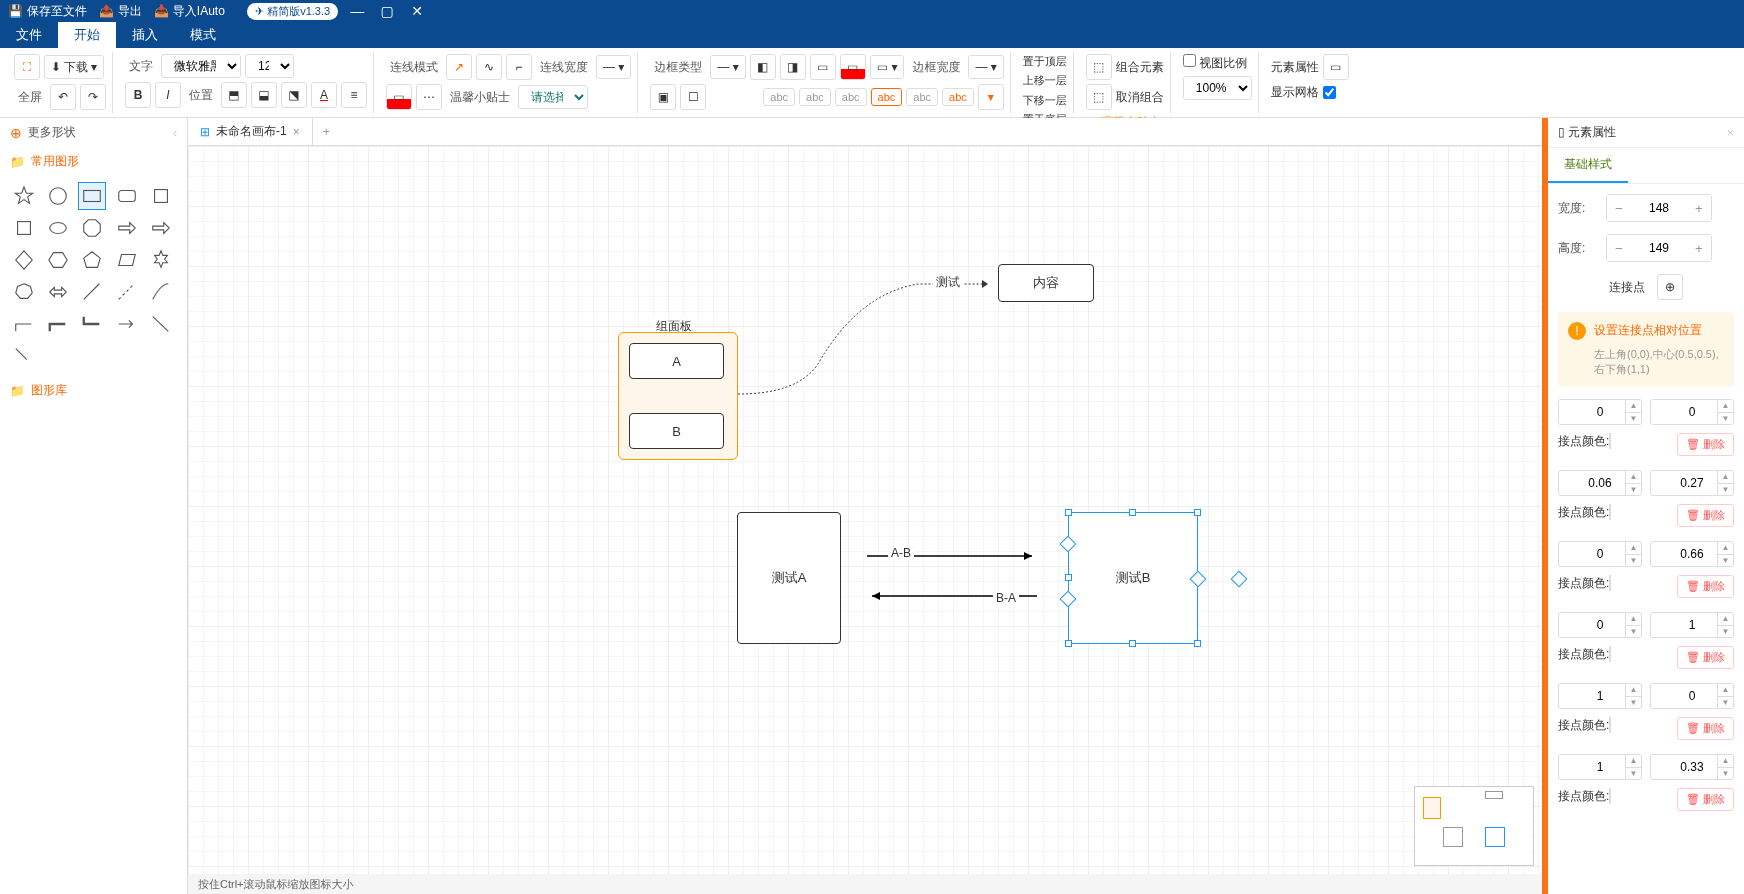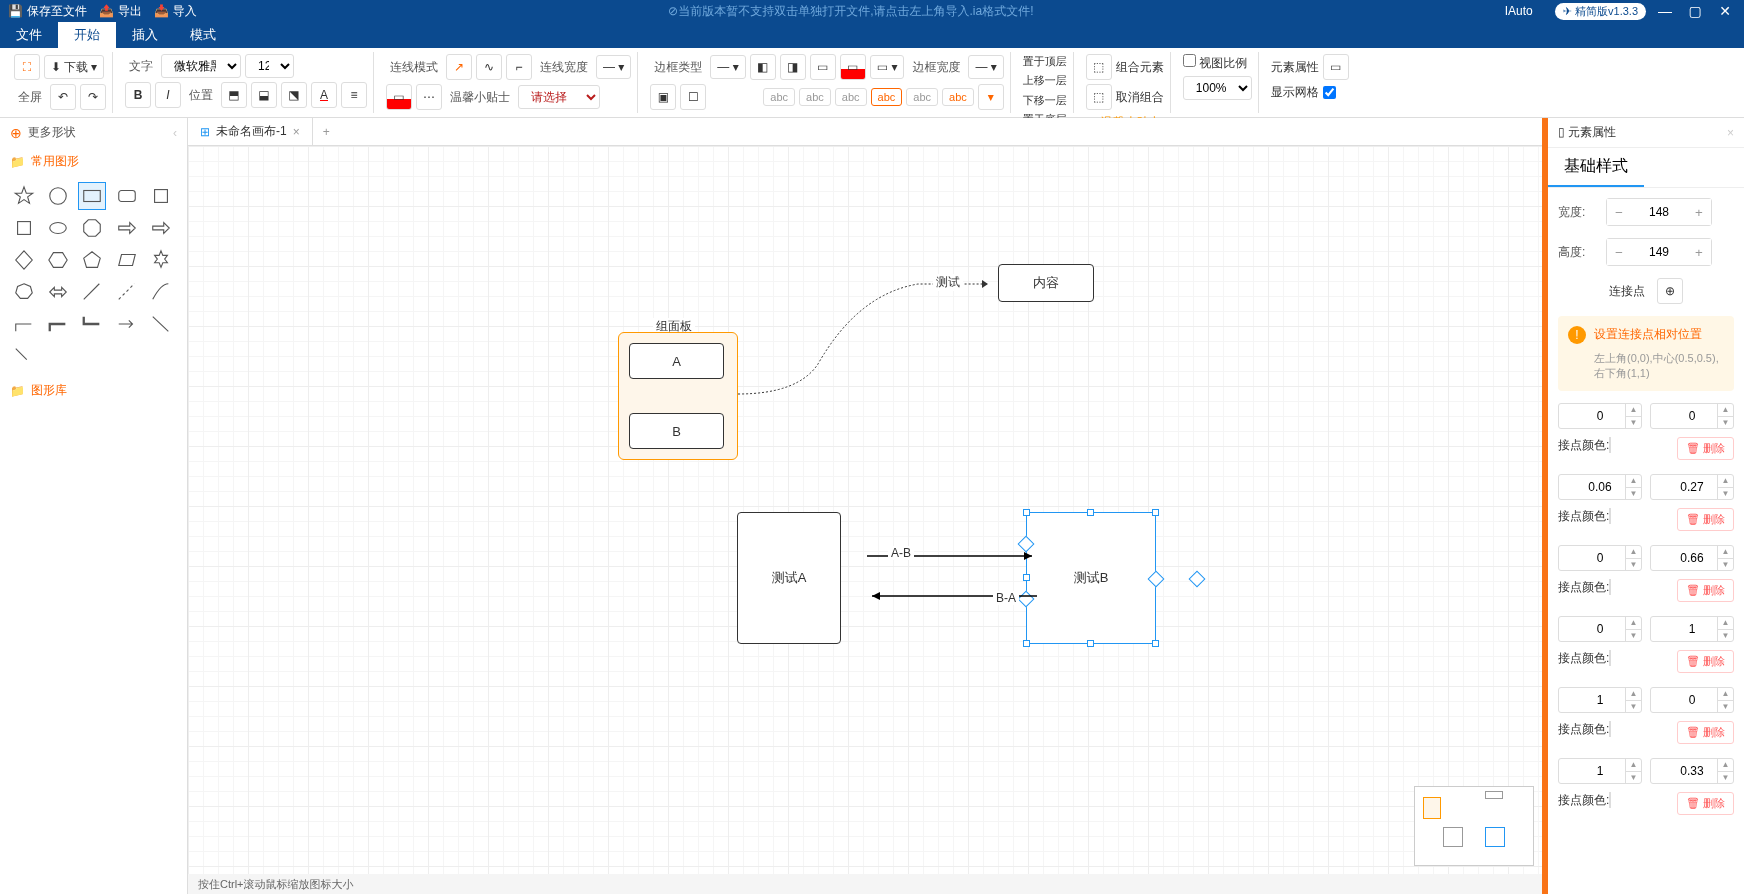--- a/index.html
+++ b/index.html
@@ -44,21 +44,21 @@
 .node.inner{background:#fff;border:1px solid #333;border-radius:4px}
 .node.selected{border:1.5px solid #2196f3}
 .handle{position:absolute;width:7px;height:7px;background:#fff;border:1px solid #2196f3}
 .port{position:absolute;width:12px;height:12px;border:1px solid #2196f3;background:#fff;transform:rotate(45deg)}
 .conn-label{position:absolute;font-size:12px;background:#fff;padding:0 3px}
 .minimap{position:absolute;right:8px;bottom:8px;width:120px;height:80px;border:1px solid #ccc;background:#fff}
 .status-bar{height:20px;padding:0 10px;font-size:11px;color:#666;display:flex;align-items:center}
 .right-panel{width:202px;background:#fff;border-left:6px solid #f97316;display:flex;flex-direction:column}
 .rp-header{padding:6px 10px;font-size:12px;border-bottom:1px solid #eee;display:flex;justify-content:space-between;align-items:center}
 .rp-tabs{display:flex;border-bottom:1px solid #eee}
-.rp-tab{padding:8px 16px;font-size:16px;color:#000000;border-bottom:2px solid #2196f3;cursor:pointer}
+.rp-tab{padding:8px 16px;font-size:12px;color:#4d7c0f;border-bottom:2px solid #2196f3;cursor:pointer}
 .rp-body{flex:1;overflow-y:auto;padding:10px}
 .prop-row{display:flex;align-items:center;gap:8px;margin-bottom:12px}
 .prop-row label{font-size:12px;color:#555;width:40px}
 .num-input{display:flex;border:1px solid #ddd;border-radius:3px;height:28px}
 .num-input button{width:24px;border:none;background:#fff;cursor:pointer;color:#999}
 .num-input input{width:56px;border:none;text-align:center;font-size:12px}
 .hint-box{background:#fff7e6;border-radius:4px;padding:10px;display:flex;gap:8px;margin-bottom:12px}
 .hint-box .hicon{width:18px;height:18px;border-radius:50%;background:#f90;color:#fff;display:flex;align-items:center;justify-content:center;font-size:12px;flex-shrink:0}
 .hint-box .htitle{color:#f60;font-size:12px}
 .hint-box .hdesc{color:#999;font-size:11px;margin-top:8px}
@@ -77,21 +77,20 @@
 </style>
 </head>
 <body>
 
 <div class="titlebar">
   <div class="titlebar-left">
     <span>💾 <span>保存至文件</span></span>
     <span>📤 <span>导出</span></span>
     <span>📥 <span>导入</span></span>
   </div>
-  <div class="titlebar-center">⊘当前版本暂不支持双击单独打开文件,请点击左上角导入.ia格式文件!</div>
   <div class="titlebar-right">
     <span class="app-name">IAuto</span>
     <span class="version-badge">✈ <span>精简版v1.3.3</span></span>
     <span class="win-btn">—</span>
     <span class="win-btn">▢</span>
     <span class="win-btn">✕</span>
   </div>
 </div>
 
 <div class="menubar">
@@ -142,21 +141,21 @@
       <span class="rbtn icon orange">↗</span>
       <span class="rbtn icon">∿</span>
       <span class="rbtn icon">⌐</span>
       <span class="rlabel">连线宽度</span>
       <span class="rbtn">— ▾</span>
     </div>
     <div class="ribbon-row">
       <span class="rbtn icon" style="background:linear-gradient(#fff 60%,red 60%)">▭</span>
       <span class="rbtn icon">⋯</span>
       <span class="rlabel">温馨小贴士</span>
-      <select class="rbtn" style="width:82px;color:#b91c1c"><option>请选择</option></select>
+      <select class="rbtn" style="width:70px;color:#0f766e"><option>请选择</option></select>
     </div>
   </div>
   <div class="ribbon-group">
     <div class="ribbon-row">
       <span class="rlabel">边框类型</span>
       <span class="rbtn">— ▾</span>
       <span class="rbtn icon">◧</span>
       <span class="rbtn icon">◨</span>
       <span class="rbtn icon">▭</span>
       <span class="rbtn icon" style="background:linear-gradient(#fff 60%,red 60%)">▭</span>
@@ -386,21 +385,21 @@
       <div class="node" style="left:810px;top:118px;width:96px;height:38px">内容</div>
 
       <svg class="conn" style="left:550px;top:118px;width:280px;height:140px">
         <path d="M0 130 Q60 130 80 100 Q120 30 180 20 L250 20" stroke="#333" fill="none" stroke-dasharray="2 2"></path>
         <path d="M250 20 l-6 -4 v8 z" fill="#333"></path>
       </svg>
       <div class="conn-label" style="left:745px;top:128px">测试</div>
 
       <div class="node" style="left:549px;top:366px;width:104px;height:132px">测试A</div>
 
-      <div class="node selected" style="left:838px;top:366px;width:130px;height:132px">
+      <div class="node selected" style="left:880px;top:366px;width:130px;height:132px">
         <span>测试B</span>
         <div class="handle" style="left:-4px;top:-4px"></div>
           <div class="handle" style="right:-4px;top:-4px"></div>
         <div class="handle" style="left:-4px;bottom:-4px"></div>
           <div class="handle" style="right:-4px;bottom:-4px"></div>
         <div class="handle" style="left:50%;top:-4px;margin-left:-4px"></div>
           <div class="handle" style="left:50%;bottom:-4px;margin-left:-4px"></div>
         <div class="handle" style="top:50%;left:-4px;margin-top:-4px"></div>
           <div class="handle" style="top:50%;right:-4px;margin-top:-4px"></div>
         <div class="port" style="left:-7px;top:25px"></div>

